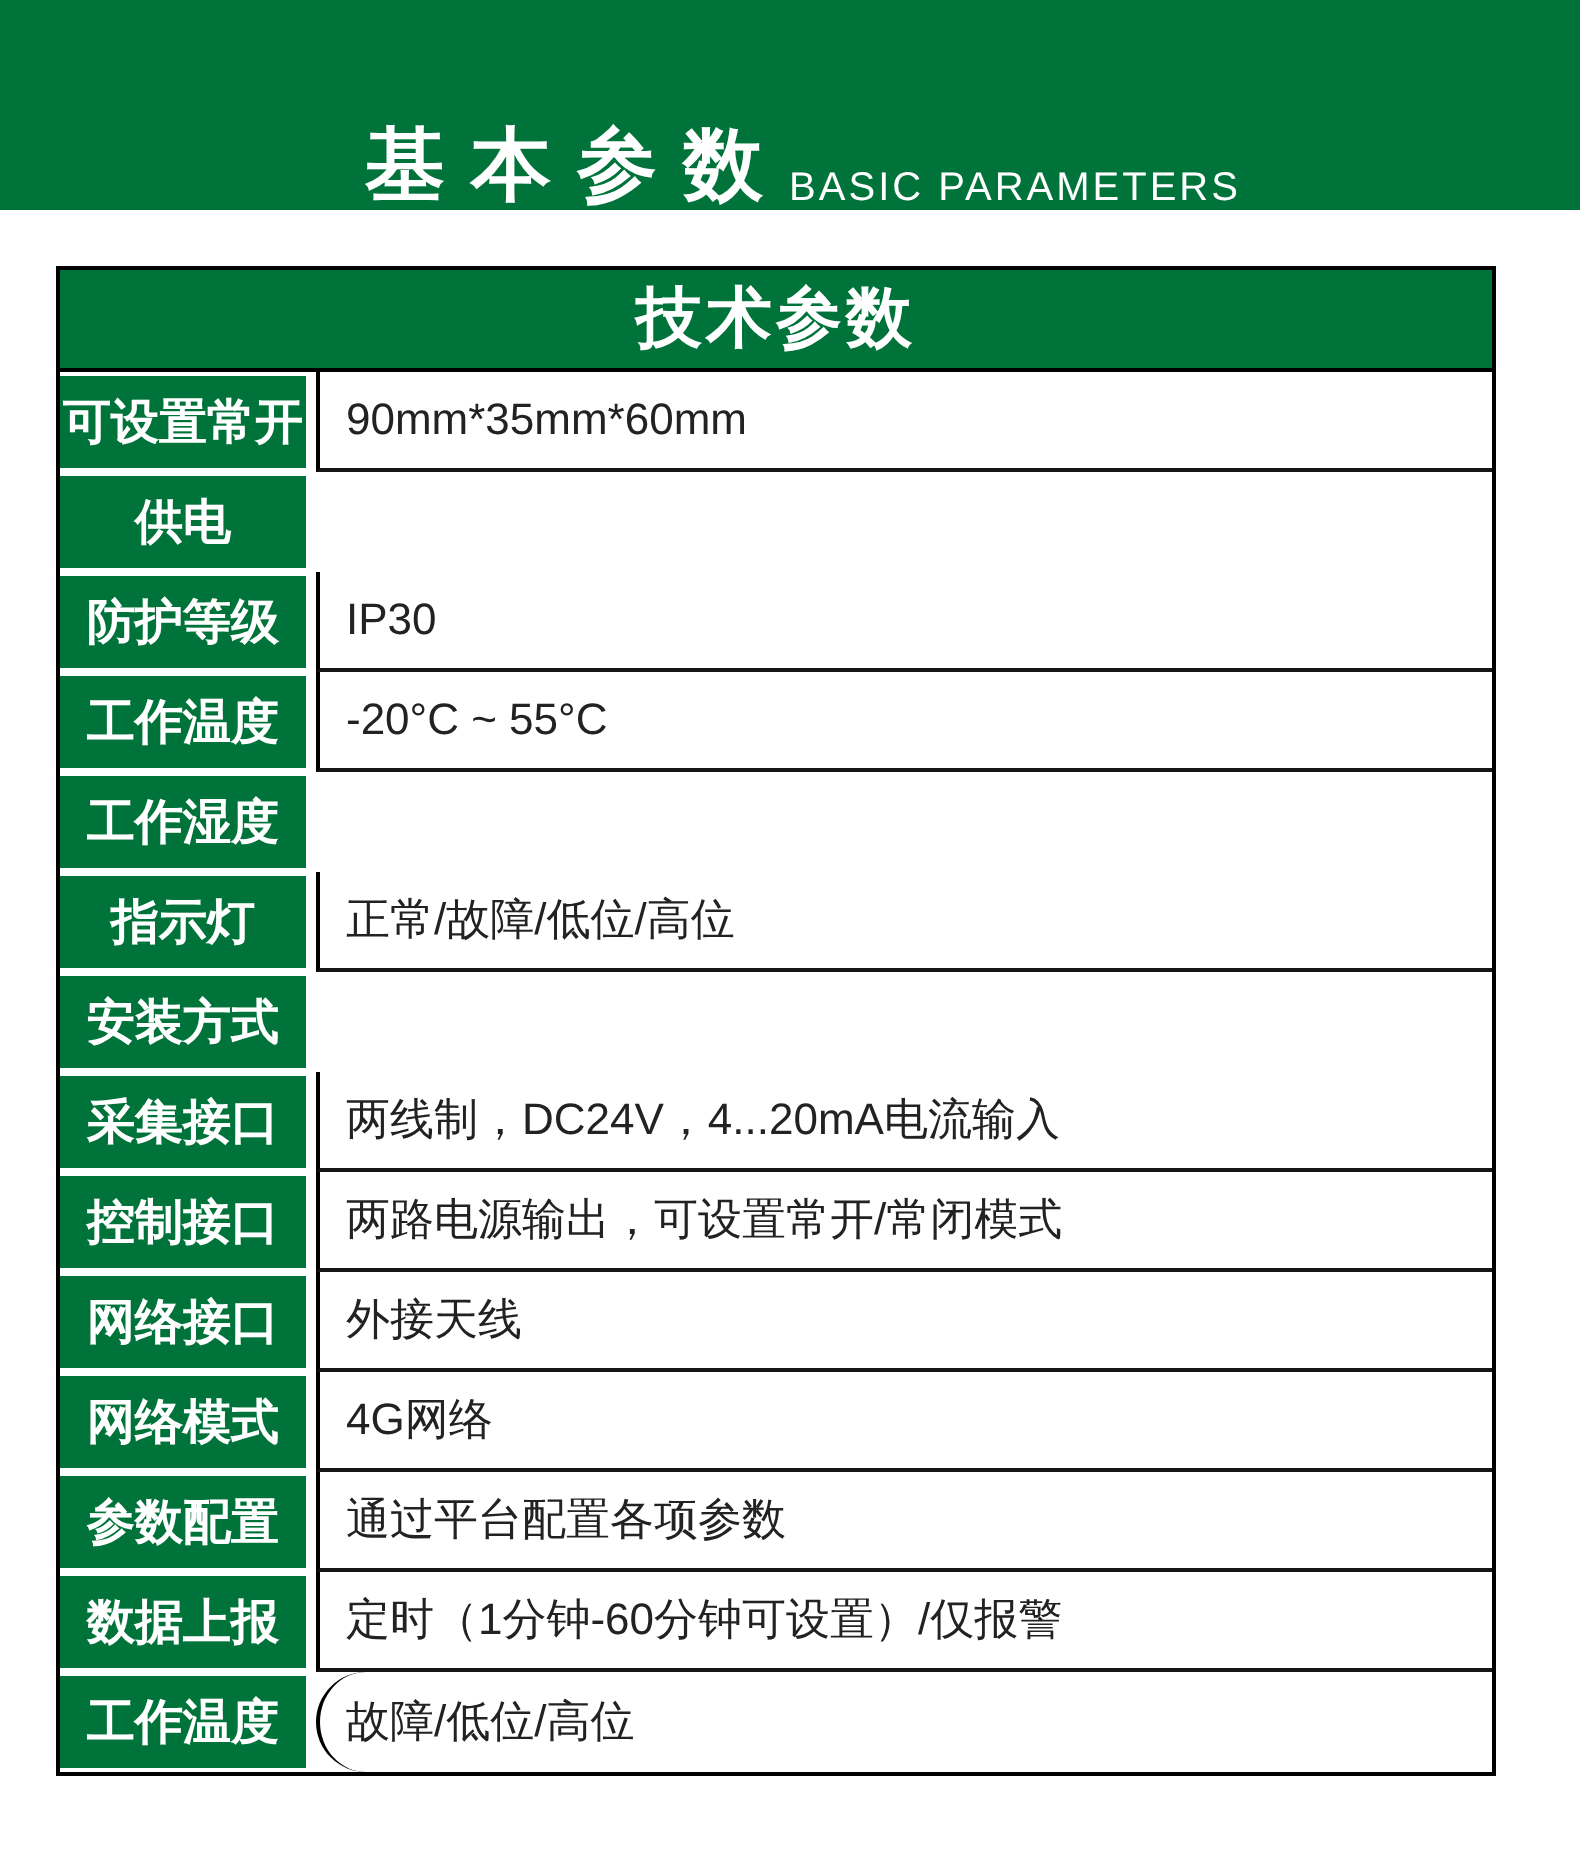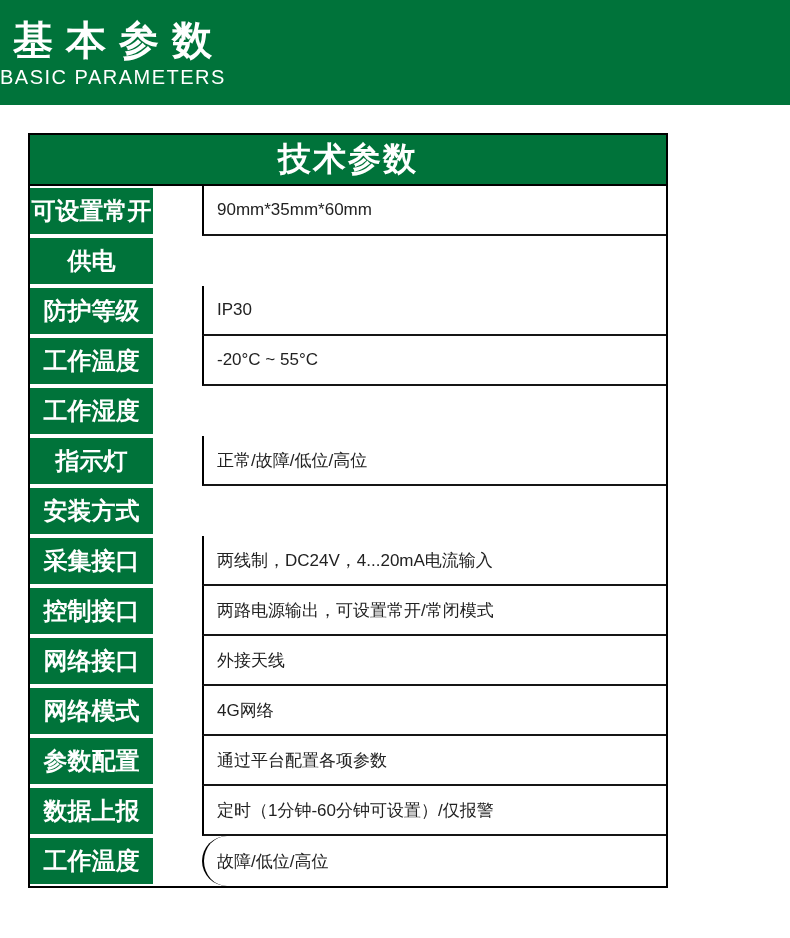--- a/index.html
+++ b/index.html
@@ -12,22 +12,22 @@
     overflow: hidden;
   }
 
   
   .banner {
     width: 790px;
     height: 105px;
     background: #00733A;
     color: #ffffff;
     display: flex;
-    flex-direction: column;
-    align-items: flex-start;
+    flex-direction: row;
+    align-items: flex-end;
     justify-content: center;
   }
   .banner-title {
     font-size: 40px;
     font-weight: bold;
     letter-spacing: 13px;
     text-indent: 13px; 
     line-height: 1.1;
   }
   .banner-subtitle {
@@ -35,21 +35,21 @@
     letter-spacing: 1.5px;
     margin-top: 4px;
     line-height: 1.1;
   }
 
   
   .spec-table {
     position: absolute;
     left: 28px;
     top: 133px;
-    width: 640px;
+    width: 720px;
     border: 2px solid #000000;
     background: #ffffff;
   }
   .spec-header {
     height: 51px;
     background: #00733A;
     border-bottom: 2px solid #000000;
     color: #ffffff;
     font-size: 33px;
     font-weight: bold;
@@ -80,24 +80,23 @@
     justify-content: center;
     white-space: nowrap;
   }
   .value-cell {
     flex: 1;
     border-left: 2px solid #000000;
     border-bottom: 2px solid #151515;
     display: flex;
     align-items: center;
     padding-left: 13px;
-    font-size: 17px;
+    font-size: 22px;
     color: #222222;
     white-space: nowrap;
-    margin-left: 44px;
   }
   .spec-row:last-child .value-cell { border-bottom: none; border-radius: 25px; }
 </style>
 </head>
 <body>
 
 <div class="banner">
   <div class="banner-title">基本参数</div>
   <div class="banner-subtitle">BASIC PARAMETERS</div>
 </div>

